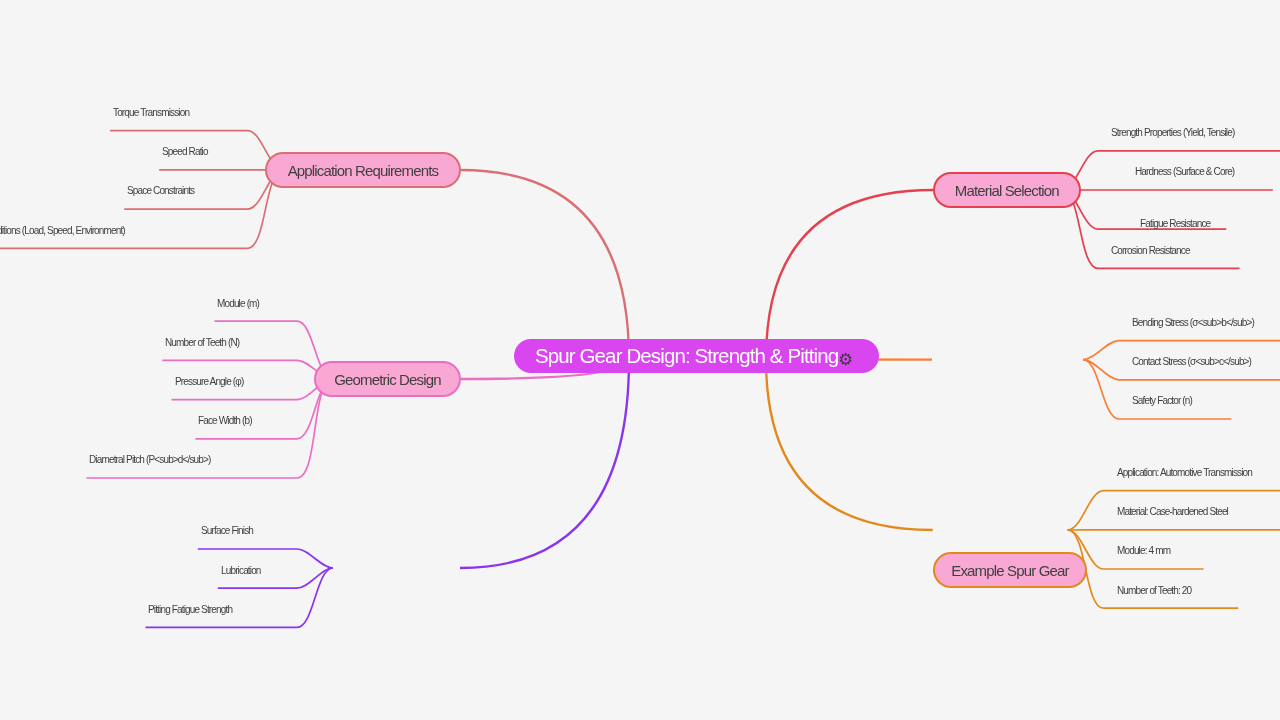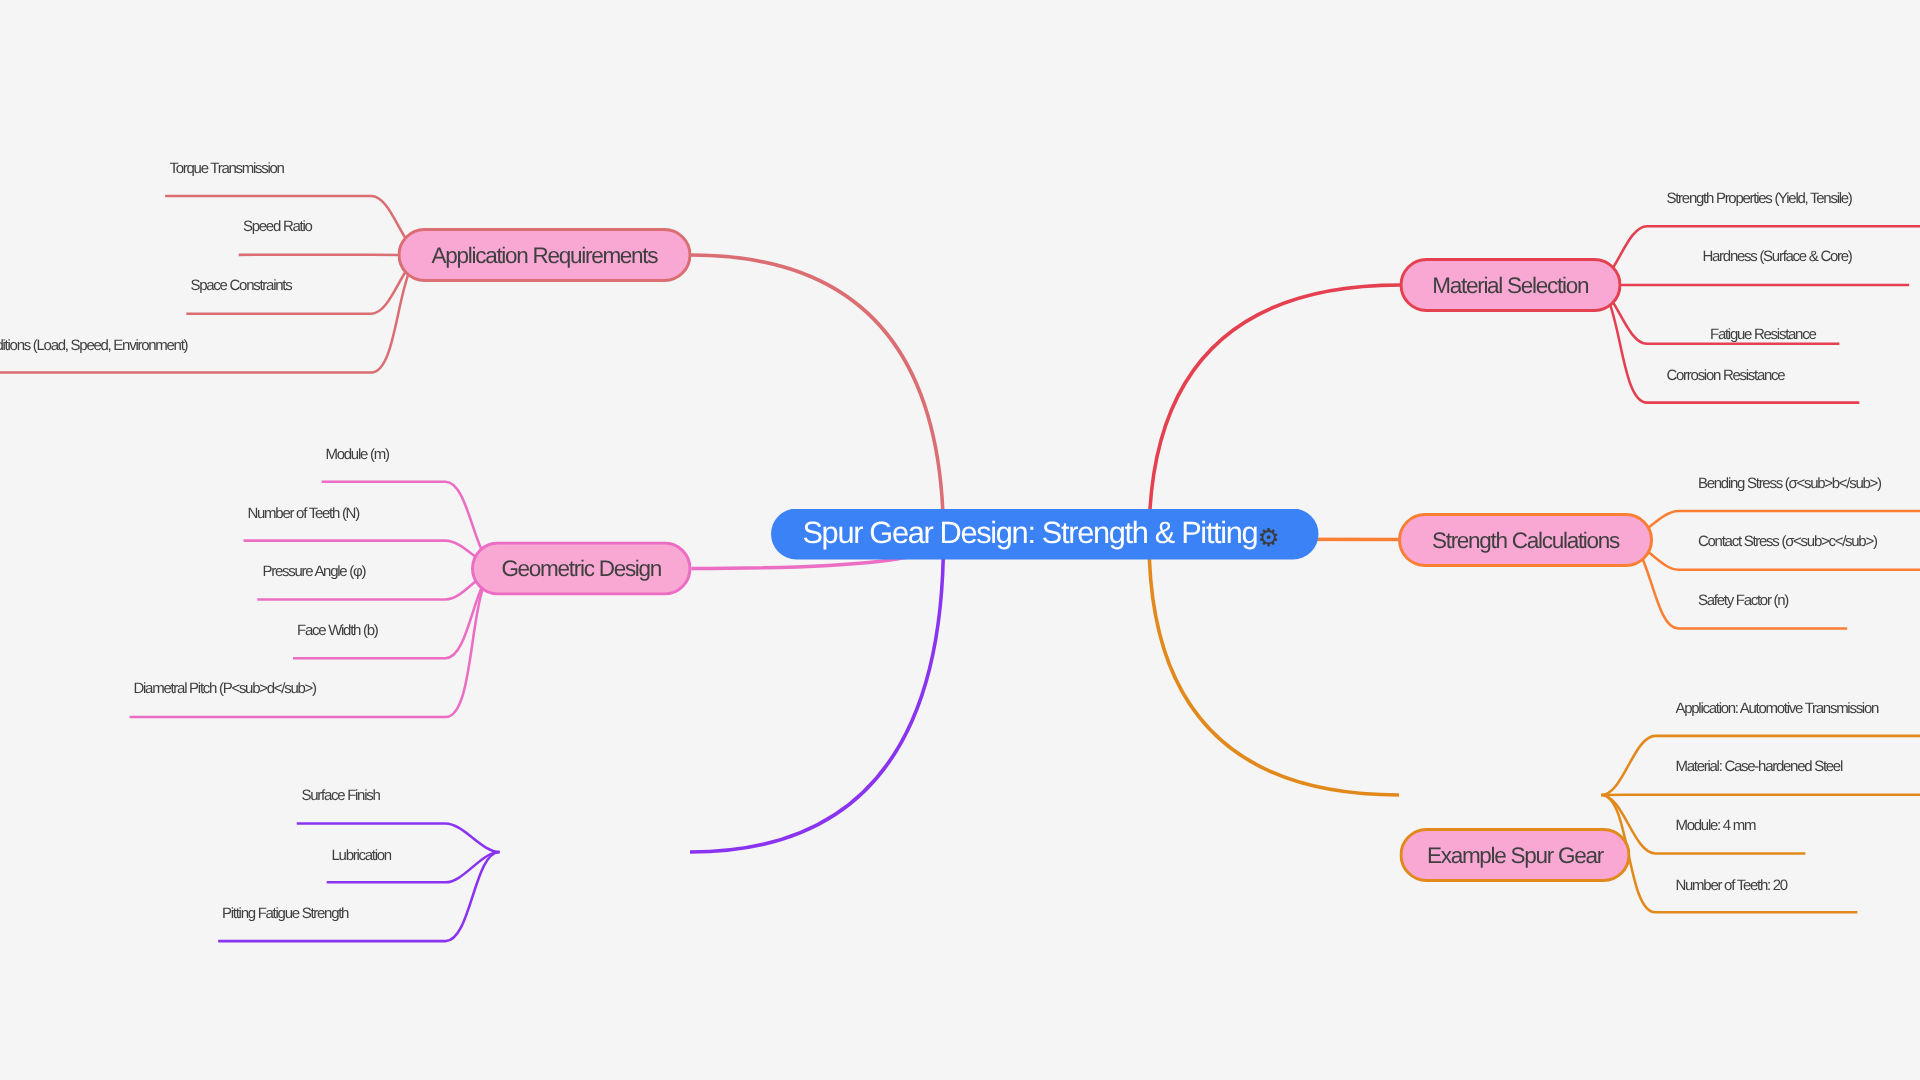--- a/index.html
+++ b/index.html
@@ -73,30 +73,27 @@
     <div class="leaf" style="top: 526.3px; left: 200.866px;">Surface Finish</div>
     <div class="leaf" style="top: 565.5px; left: 220.803px;">Lubrication</div>
     <div class="leaf" style="top: 604.7px; left: 148.475px;">Pitting Fatigue Strength</div>
     <div class="branch" style="left: 933.4px; top: 172px; width: 147.6px; height: 36px; border-color: rgb(228, 64, 79);">
       <span>Material Selection</span>
     </div>
     <div class="leaf" style="top: 128.1px; left: 1111px;">Strength Properties (Yield, Tensile)</div>
     <div class="leaf" style="top: 167.3px; left: 1111px; margin-left: 24px;">Hardness (Surface &amp; Core)</div>
     <div class="leaf" style="top: 219px; left: 1111px; margin-left: 29px;">Fatigue Resistance</div>
     <div class="leaf" style="top: 245.7px; left: 1111px;">Corrosion Resistance</div>
-    <div class="branch" style="left: 932px; top: 341.6px; width: 170px; height: 36px; border-color: rgb(251, 126, 53);">
-      <span>Strength Calculations</span>
-    </div>
     <div class="leaf" style="top: 317.9px; left: 1132px;">Bending Stress (σ&lt;sub&gt;b&lt;/sub&gt;)</div>
     <div class="leaf" style="top: 357.1px; left: 1132px;">Contact Stress (σ&lt;sub&gt;c&lt;/sub&gt;)</div>
     <div class="leaf" style="top: 396.3px; left: 1132px;">Safety Factor (n)</div>
     <div class="branch" style="left: 932.7px; top: 512px; width: 153.9px; height: 36px; border-color: rgb(226, 137, 28); margin-top: 40px;">
       <span>Example Spur Gear</span>
     </div>
     <div class="leaf" style="top: 467.9px; left: 1116.6px;">Application: Automotive Transmission</div>
     <div class="leaf" style="top: 507.1px; left: 1116.6px;">Material: Case-hardened Steel</div>
     <div class="leaf" style="top: 546.3px; left: 1116.6px;">Module: 4 mm</div>
     <div class="leaf" style="top: 585.5px; left: 1116.6px;">Number of Teeth: 20</div>
-    <div id="root-node" style="left: 514px; top: 339px; width: 365px; height: 34px; background: #3b82f6; color: rgb(255, 255, 255);">
+    <div id="root-node" style="left: 514px; top: 339px; width: 365px; height: 34px; background: #d946ef; color: rgb(255, 255, 255);">
       <span>Spur Gear Design: Strength &amp; Pitting</span>
       <span class="gear">⚙︎</span>
     </div>
   </div>
 
 </body></html>

